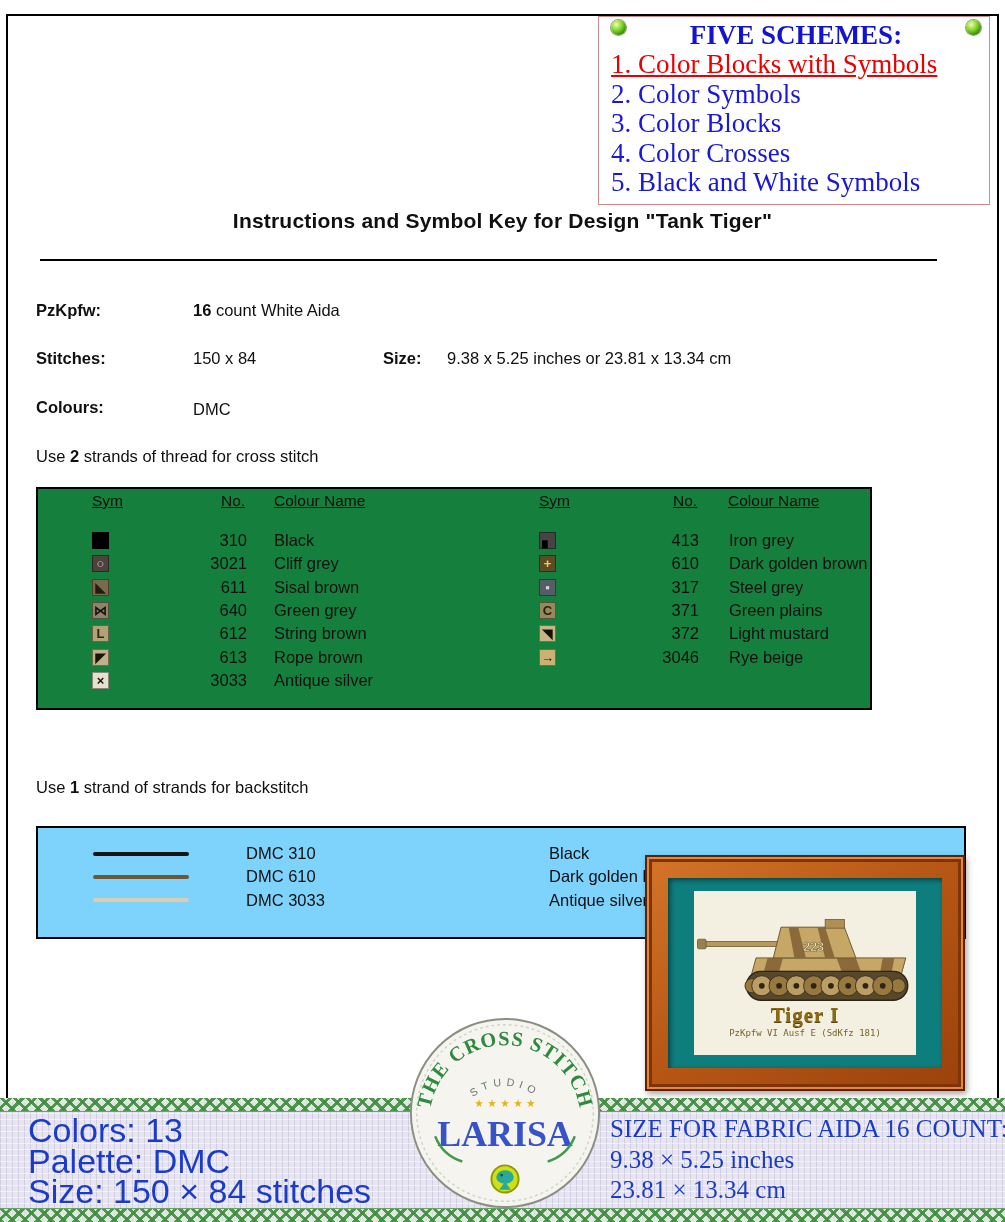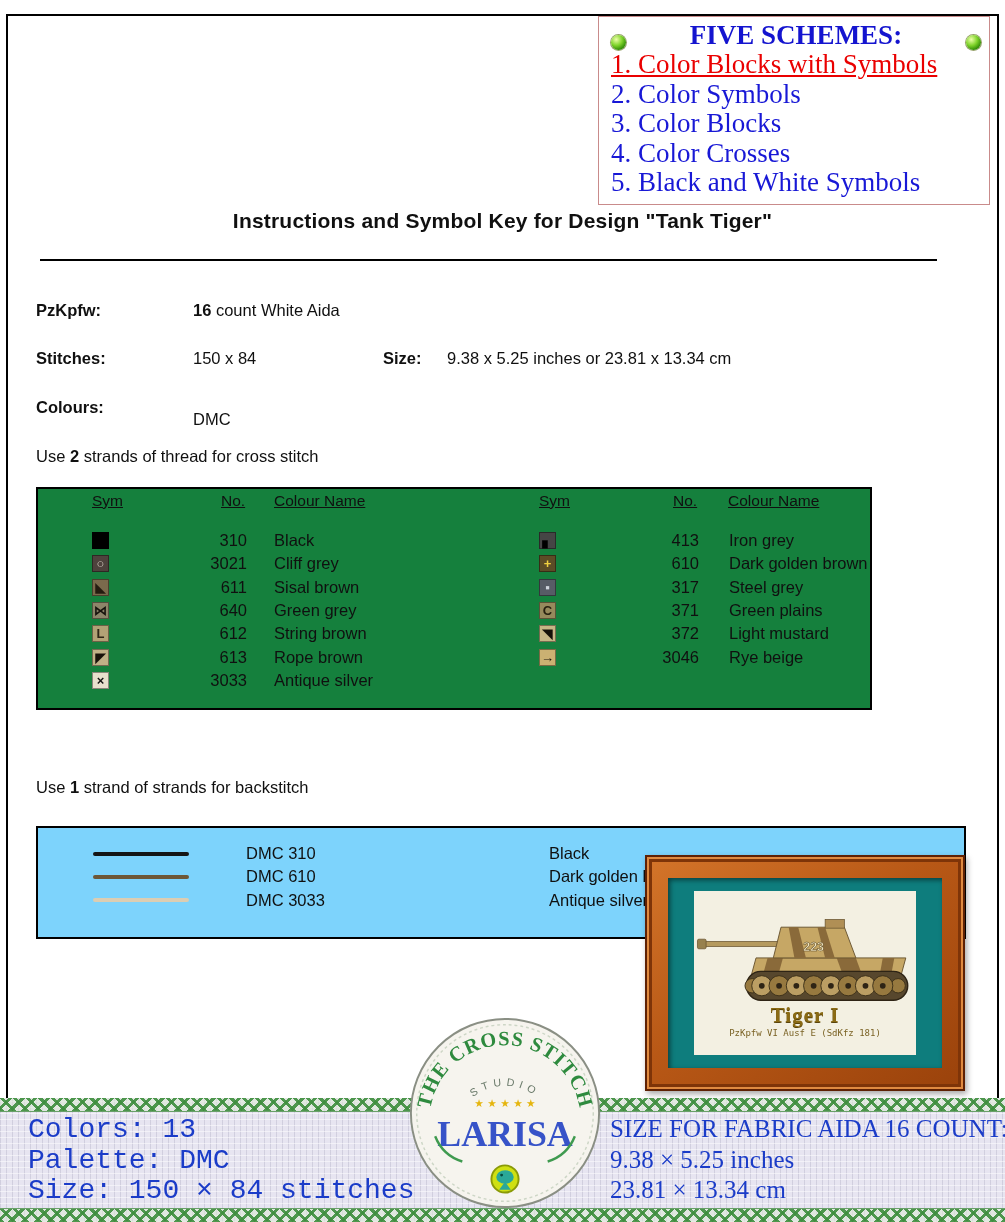--- a/index.html
+++ b/index.html
@@ -3,21 +3,21 @@
 <meta charset="utf-8">
 <style>
 *{margin:0;padding:0;box-sizing:border-box}
 html,body{background:#fff}
 body{width:1005px;height:1222px;position:relative;font-family:"Liberation Sans",sans-serif;color:#101010}
 .page{position:absolute;inset:0;width:1005px;height:1222px;background:#fff;overflow:hidden}
 .page-frame{position:absolute;left:6px;top:14px;width:993px;height:1160px;border:2px solid #000}
 
 
 .schemes{position:absolute;left:598px;top:16px;width:392px;background:#fff;border:1px solid #c98b8b;padding:3px 8px 6px 12px;font-family:"Liberation Serif",serif;z-index:3}
-.schemes-title-row{display:flex;align-items:flex-end;gap:19px}
+.schemes-title-row{display:flex;align-items:flex-start;gap:19px}
 .schemes-title{flex:1;text-align:center;color:#1414cf;font-weight:bold;font-size:27px;line-height:30px;white-space:nowrap}
 .orb{width:15px;height:15px;border-radius:50%;flex:0 0 15px;background:radial-gradient(circle at 35% 30%,#edffa8,#7fd32b 42%,#2f8a05 75%,#175304);box-shadow:0 0 0 1px #97a26b}
 .scheme-item{font-size:27px;line-height:29.5px;color:#1818d6;cursor:pointer;white-space:nowrap}
 .scheme-item.active{color:#ea0000;text-decoration:underline}
 
 
 .doc-title{position:absolute;top:209px;left:0;width:100%;text-align:center;font-size:21px;font-weight:bold;letter-spacing:.2px}
 .title-rule{position:absolute;top:259px;left:40px;width:897px;border-top:2px solid #000}
 .spec{position:absolute;font-size:16.5px;white-space:nowrap}
 .lbl{font-weight:bold}
@@ -47,21 +47,21 @@
 .tank{width:222px;height:96px;flex:0 0 auto}
 .art-title{font-family:"Liberation Serif",serif;font-weight:bold;font-size:21px;line-height:22px;color:#8a6a14;text-shadow:0 1px 0 #59430a;letter-spacing:1px}
 .art-sub{font-family:"DejaVu Sans Mono",monospace;font-size:9px;color:#7a6224;margin-top:2px;white-space:nowrap}
 
 
 .banner{position:absolute;left:0;top:1098px;width:1005px;height:124px;z-index:8;background:repeating-linear-gradient(0deg,rgba(255,255,255,.5) 0 1px,rgba(0,0,0,0) 1px 6px),repeating-linear-gradient(90deg,rgba(150,148,175,.28) 0 1px,rgba(0,0,0,0) 1px 6px),#e7e5f1}
 .banner-edge{position:absolute;left:0;width:100%;height:14px;background:repeating-linear-gradient(45deg,rgba(62,142,62,.9) 0 3px,rgba(0,0,0,0) 3px 9px),repeating-linear-gradient(-45deg,rgba(62,142,62,.9) 0 3px,rgba(0,0,0,0) 3px 9px),rgba(220,232,214,.6)}
 .banner-edge.top{top:0;border-bottom:1px solid #6aa06a}
 .banner-edge.bottom{bottom:0;border-top:1px solid #6aa06a}
 .banner-line{white-space:nowrap}
-.banner-left{position:absolute;left:28px;top:17px;font-family:Liberation Mono, monospace;font-size:28px;line-height:30.5px;color:#1b3cc8}
+.banner-left{position:absolute;left:28px;top:17px;font-family:Liberation Sans, sans-serif;font-size:34px;line-height:30.5px;color:#1b3cc8}
 .banner-right{position:absolute;left:610px;top:16px;font-family:"Liberation Serif",serif;font-size:25px;line-height:30.5px;color:#1b3cc8}
 .logo{position:absolute;left:408px;top:1016px;width:194px;height:194px;z-index:9}
 </style>
 </head>
 <body>
 
 <div class="page">
   <div class="page-frame"></div>
 
   <div class="schemes">
@@ -84,21 +84,21 @@
 
   <span class="spec lbl" style="left:36px;top:301px">PzKpfw:</span>
   <span class="spec" style="left:193px;top:301px"><b>16</b><span> count White Aida</span></span>
 
   <span class="spec lbl" style="left:36px;top:349px">Stitches:</span>
   <span class="spec" style="left:193px;top:349px">150 x 84</span>
   <span class="spec lbl" style="left:383px;top:349px">Size:</span>
   <span class="spec" style="left:447px;top:349px">9.38 x 5.25 inches or 23.81 x 13.34 cm</span>
 
   <span class="spec lbl" style="left:36px;top:398px">Colours:</span>
-  <span class="spec" style="left:193px;top:410px">DMC</span>
+  <span class="spec" style="left:193px;top:400px">DMC</span>
 
   <span class="spec" style="left:36px;top:447px"><span>Use </span><b>2</b><span> strands of thread for cross stitch</span></span>
 
   <div class="sym-box">
     <span class="hdr" style="left:54px">Sym</span>
     <span class="hdr" style="left:183px">No.</span>
     <span class="hdr" style="left:236px">Colour Name</span>
     <span class="hdr" style="left:501px">Sym</span>
     <span class="hdr" style="left:635px">No.</span>
     <span class="hdr" style="left:690px">Colour Name</span>

